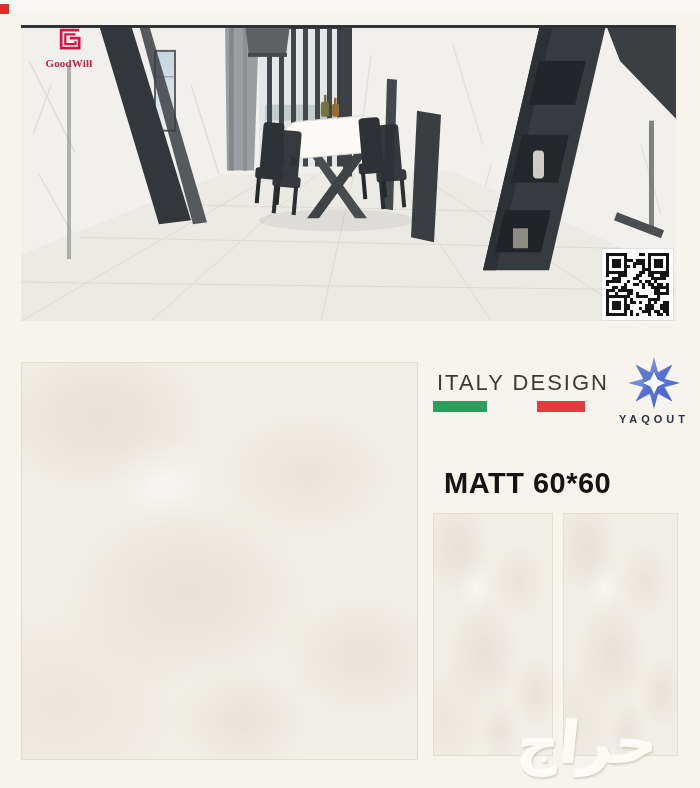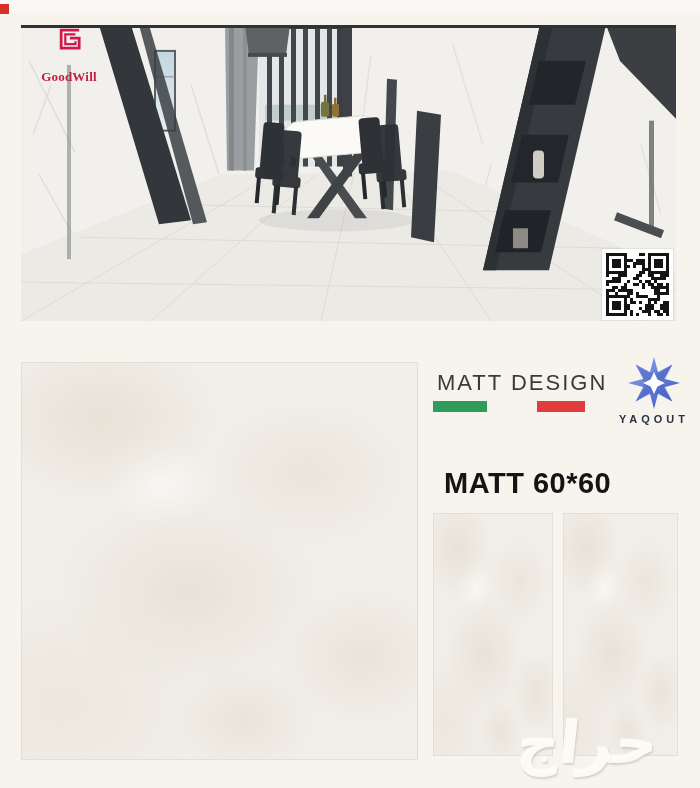--- a/index.html
+++ b/index.html
@@ -10,21 +10,21 @@
   }
   .top-strip{position:absolute;left:0;top:0;width:700px;height:13px;background:#faf8f4;}
   .corner-artifact{position:absolute;left:0;top:4px;width:9px;height:10px;background:#d93025;}
 
   
   .hero{position:absolute;left:21px;top:25px;width:655px;height:296px;overflow:hidden;background:#f1f0ed;}
   .scene{position:absolute;left:0;top:0;width:100%;height:100%;display:block;}
 
   .goodwill{position:absolute;left:20px;top:2px;width:56px;text-align:center;}
   .goodwill svg{display:block;margin:0 auto;}
-  .goodwill-label{font-family:"Liberation Serif", serif;font-size:13px;font-weight:bold;color:#c41f42;letter-spacing:.2px;margin-top:18px;}
+  .goodwill-label{font-family:"Liberation Serif", serif;font-size:11px;font-weight:bold;color:#c41f42;letter-spacing:.2px;margin-top:6px;}
 
   .qr{position:absolute;left:581px;top:224px;display:grid;grid-template-columns:repeat(21,3px);grid-auto-rows:3px;background:#fff;padding:4px;box-shadow:0 0 0 1px rgba(0,0,0,.05);}
   .qc{width:3px;height:3px;}
   .qc.b{background:#141414;}
 
   
   .tile{
     position:absolute;background-color:#f1eee8;
     background-image:
       radial-gradient(ellipse 42% 30% at 20% 14%, rgba(224,216,201,.55), transparent 70%),
@@ -641,21 +641,21 @@
         <div class="qc b"></div>
         <div class="qc"></div>
         <div class="qc b"></div>
       </div>
   </div>
 
   <div class="tile tile-big"></div>
   <div class="tile tile-s1"></div>
   <div class="tile tile-s2"></div>
 
-  <div class="italy-label">MATT DESIGN</div>
+  <div class="italy-label">ITALY DESIGN</div>
   <span class="flag-bar flag-green" style="background: rgb(46, 157, 92);"></span>
   <span class="flag-bar flag-red" style="background: rgb(226, 60, 62);"></span>
 
   <div class="yaqout">
     <svg width="56" height="56" viewBox="0 0 56 56">
       <defs>
         <linearGradient id="ystar" x1="0" y1="0" x2="1" y2="1">
           <stop offset="0" stop-color="#8ea6e8"></stop>
             <stop offset="1" stop-color="#3b55be"></stop>
         </linearGradient>

